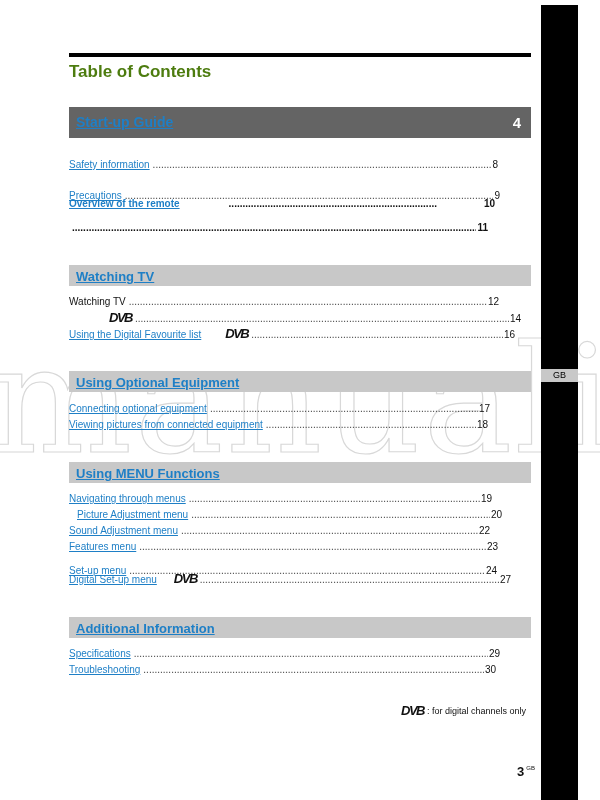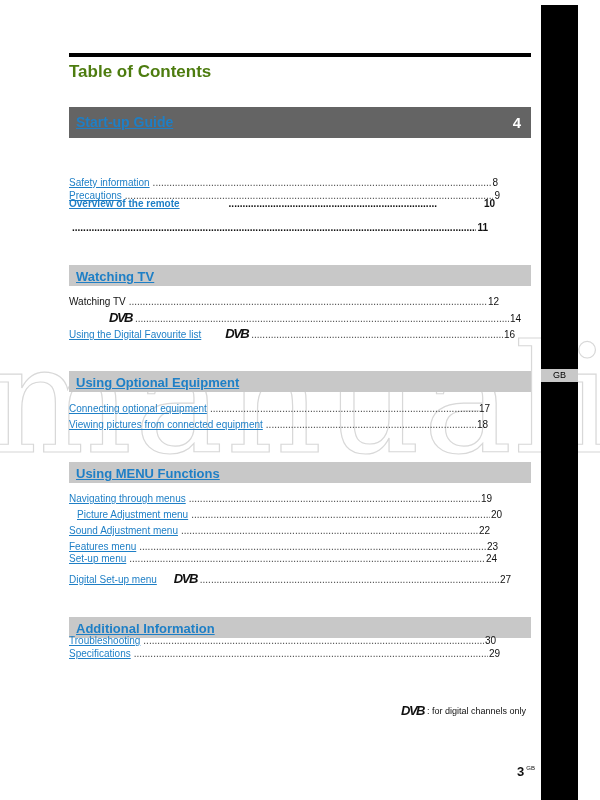--- a/index.html
+++ b/index.html
@@ -76,21 +76,21 @@
 <div class="side-tab"></div>
 <div class="side-gb">GB</div>
 
 <div class="top-rule"></div>
 <div class="page-title">Table of Contents</div>
 
 <div class="section-header dark">
   <span class="label">Start-up Guide</span>
   <span class="num">4</span>
 </div>
-<div class="entry" style="top:176px;width:429px;align-items:flex-end;">
+<div class="entry" style="top:158px;width:429px;align-items:flex-end;">
   <span class="label">Safety information</span>
   <span class="dots">....................................................................................................................................................</span>
   <span class="page">8</span>
 </div>
 <div class="entry" style="top:189px;width:431px;">
   <span class="label">Precautions</span>
   <span class="dots">....................................................................................................................................................</span>
   <span class="page">9</span>
 </div>
 <div class="entry bold" style="top:197px;width:426px;gap:46px;">
@@ -153,41 +153,41 @@
 <div class="entry" style="top:524px;width:421px;">
   <span class="label">Sound Adjustment menu</span>
   <span class="dots">....................................................................................................................................................</span>
   <span class="page">22</span>
 </div>
 <div class="entry" style="top:540px;width:429px;">
   <span class="label">Features menu</span>
   <span class="dots">....................................................................................................................................................</span>
   <span class="page">23</span>
 </div>
-<div class="entry" style="top:552px;width:428px;">
+<div class="entry" style="top:564px;width:428px;">
   <span class="label">Set-up menu</span>
   <span class="dots">....................................................................................................................................................</span>
   <span class="page">24</span>
 </div>
 <div class="entry" style="top:572px;width:442px;">
   <span class="label">Digital Set-up menu</span>
   <span class="dvb" style="margin-left:17px;">DVB</span>
   <span class="dots">....................................................................................................................................................</span>
   <span class="page">27</span>
 </div>
 
 <div class="section-header light" style="top:617px;">
   <span class="label">Additional Information</span>
 </div>
 <div class="entry" style="top:647px;width:431px;">
   <span class="label">Specifications</span>
   <span class="dots">....................................................................................................................................................</span>
   <span class="page">29</span>
 </div>
-<div class="entry" style="top:634px;width:427px;">
+<div class="entry" style="top:663px;width:427px;">
   <span class="label">Troubleshooting</span>
   <span class="dots">....................................................................................................................................................</span>
   <span class="page">30</span>
 </div>
 
 <div class="legend">
   <span class="dvb">DVB</span>
   <span>: for digital channels only</span>
 </div>
 

